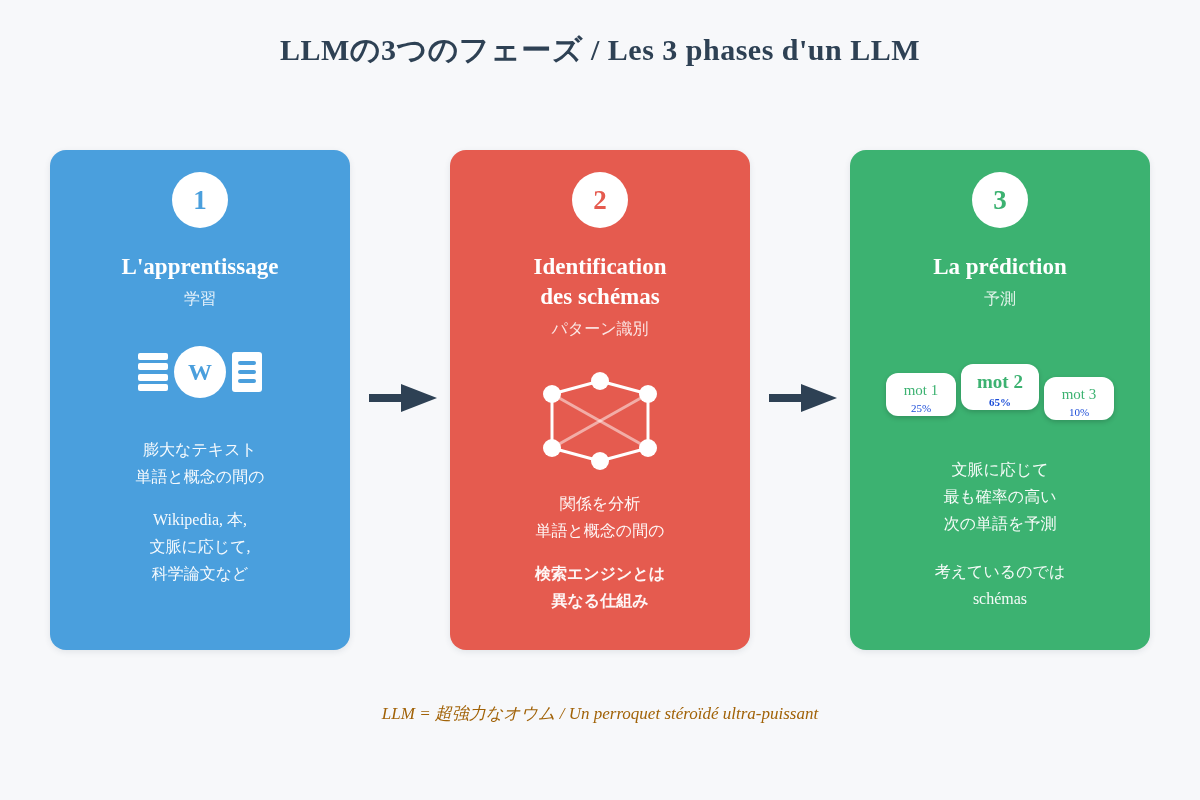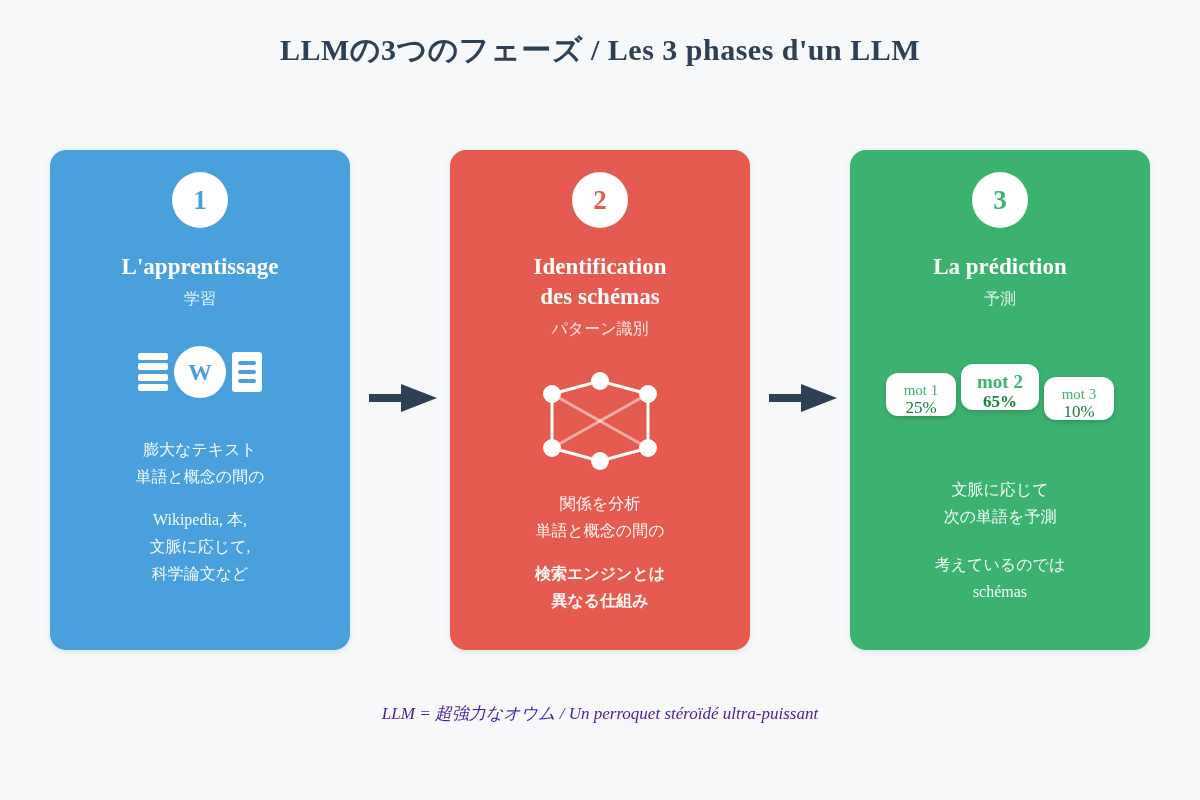--- a/index.html
+++ b/index.html
@@ -69,40 +69,40 @@
   
   .pred-row{
     margin-top:54px;height:52px;
     display:flex;justify-content:center;align-items:flex-start;gap:5px;
   }
   .pred-box{
     background:#fff;border-radius:12px;width:70px;height:36px;overflow:hidden;
     box-shadow:0 2px 5px rgba(0,0,0,.18);
     color:#3cb271;font-size:15px;line-height:20px;padding-top:7px;box-sizing:content-box;
   }
-  .pred-box .pct{display:block;font-size:17px;line-height:16px;color:#15803d;}
+  .pred-box .pct{display:block;font-size:11px;line-height:16px;color:#1d4ed8;}
   .pred-box.first{transform:translateY(9px);}
   .pred-box.main{
     width:78px;height:40px;font-size:19px;font-weight:bold;padding-top:6px;line-height:24px;
   }
   .pred-box.third{transform:translateY(13px);}
-  .card-green .para-1{margin-top:60px;}
+  .card-green .para-1{margin-top:40px;}
   .card-green .para-2{margin-top:21px;}
   
   .arrow{width:74px;height:28px;position:relative;margin-top:234px;flex-shrink:0;}
   .arrow .shaft{position:absolute;left:6px;top:10px;width:34px;height:8px;background:#2e4154;}
   .arrow .head{
     position:absolute;right:0;top:0;width:0;height:0;
     border-top:14px solid transparent;border-bottom:14px solid transparent;
     border-left:36px solid #2e4154;
   }
   
   .footer-note{
     position:absolute;top:702px;left:0;width:100%;text-align:center;
-    font-size:17px;font-style:italic;color:#4c1d95;
+    font-size:17px;font-style:italic;color:#a16207;
   }
 </style>
 </head>
 <body>
 
 <div class="stage">
 
   <h1 class="page-title">LLMの3つのフェーズ / Les 3 phases d'un LLM</h1>
 
   <div class="cards-row">
@@ -212,20 +212,21 @@
           <span class="pct">65%</span>
         </div>
         <div class="pred-box third">
           <span>mot 3</span>
           <span class="pct">10%</span>
         </div>
       </div>
 
       <p class="para para-1">
         <span>文脈に応じて</span>
+        <span>最も確率の高い</span>
         <span>次の単語を予測</span>
       </p>
       <p class="para para-2">
         <span>考えているのでは</span>
         <span>schémas</span>
       </p>
     </section>
 
   </div>
 

